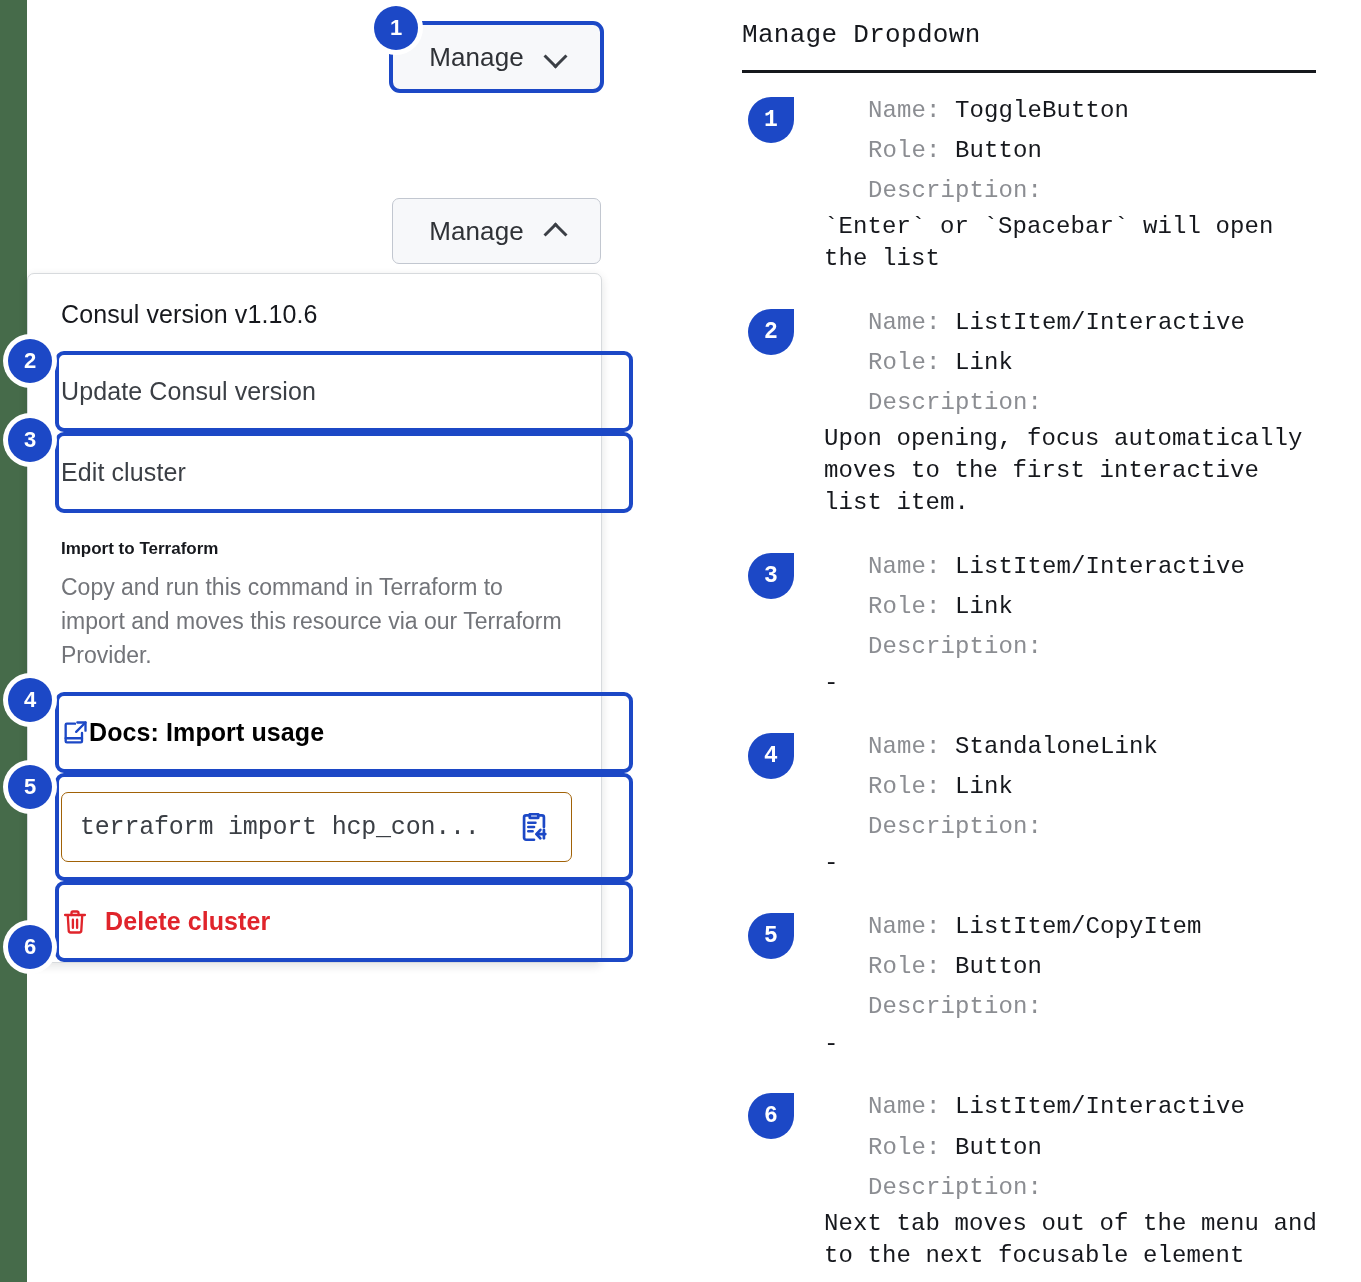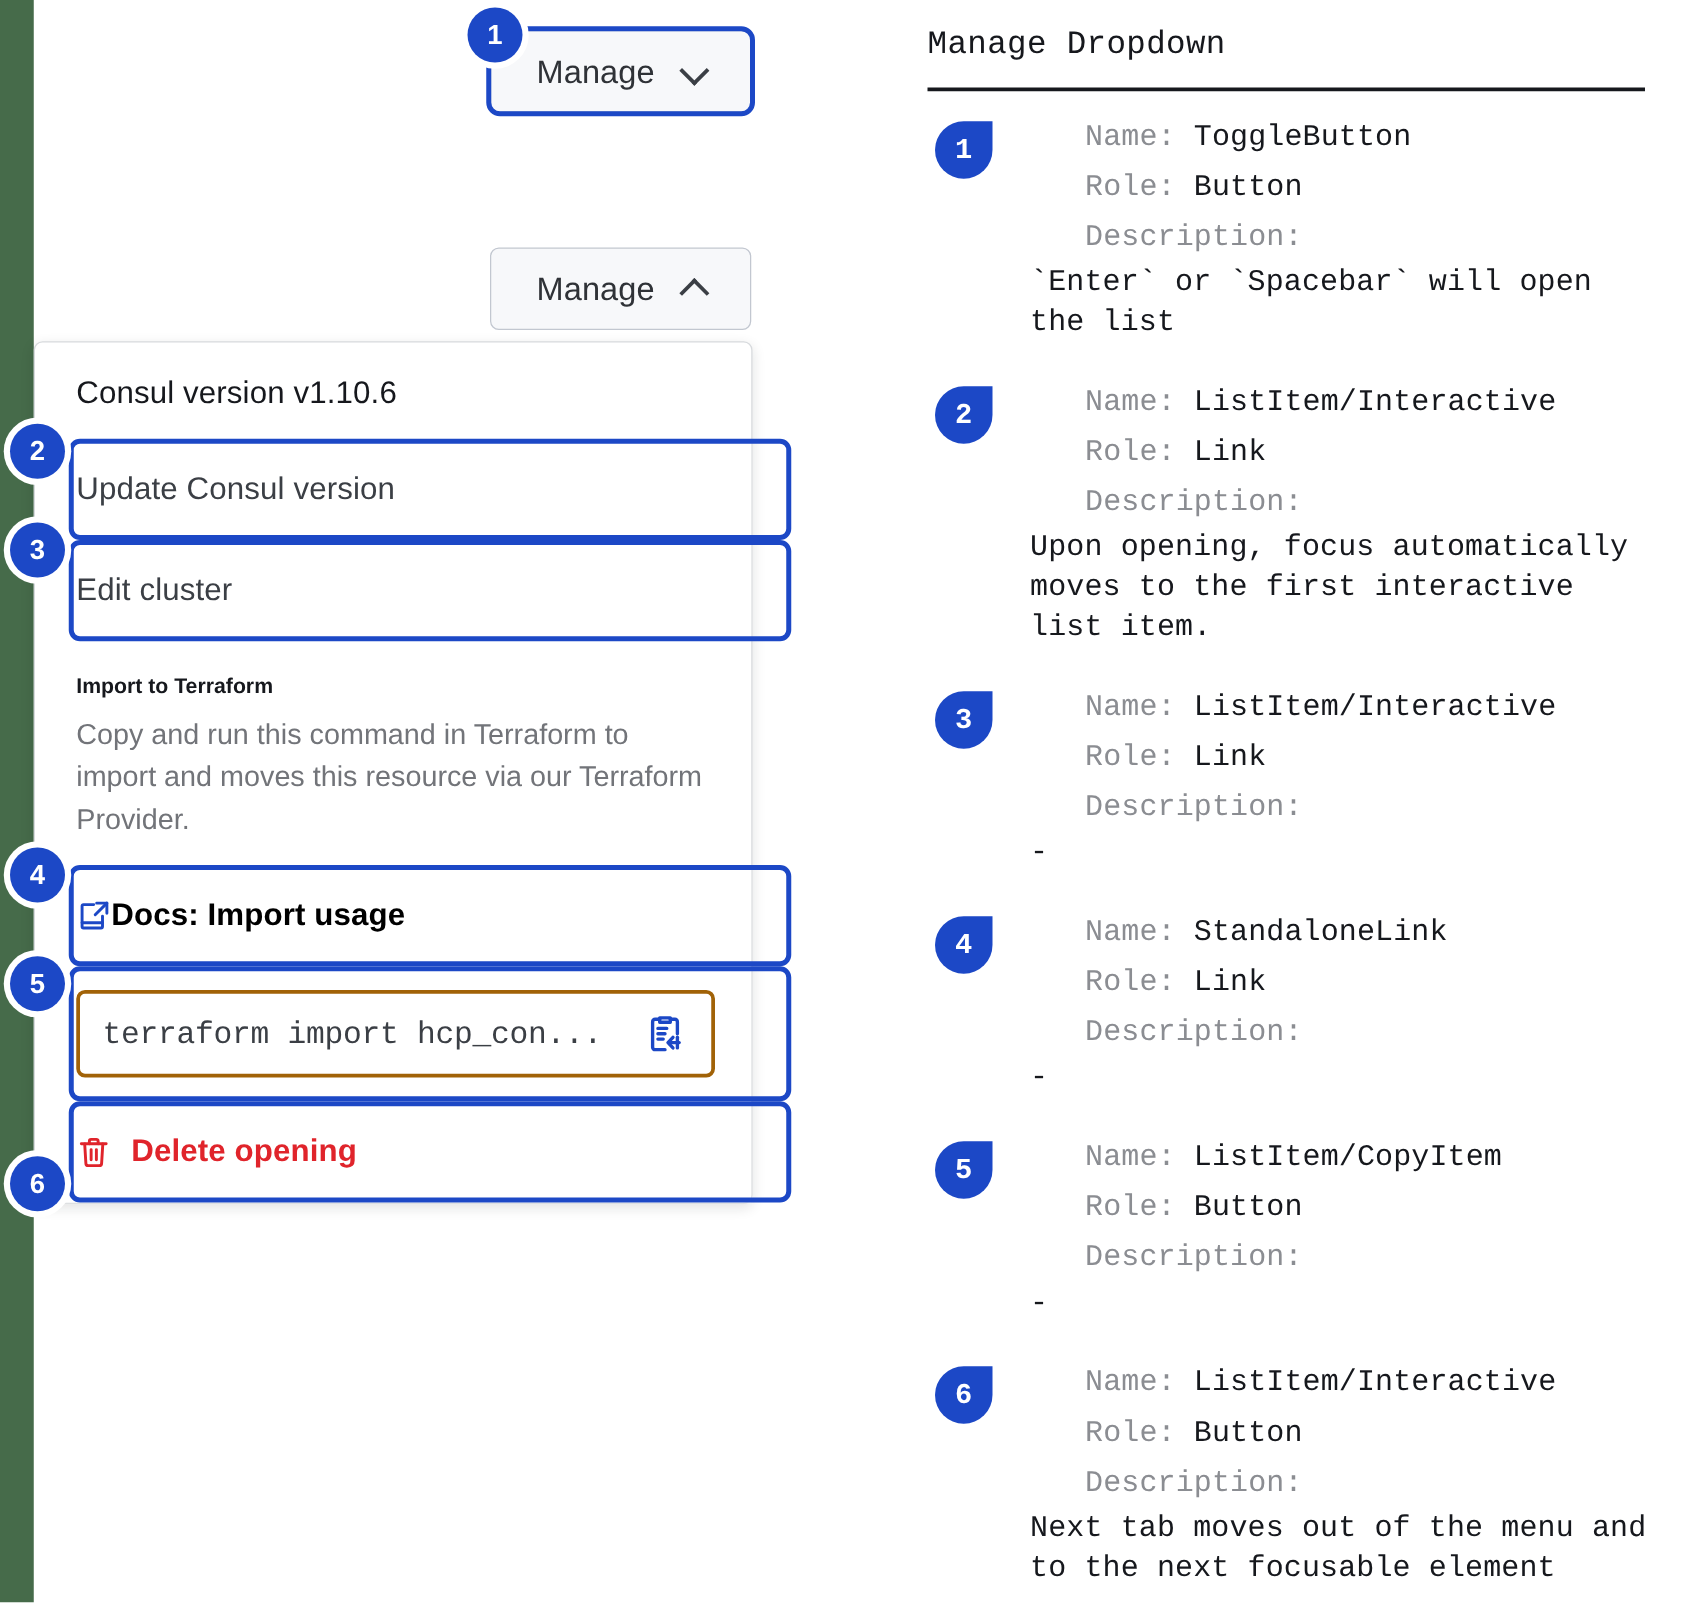--- a/index.html
+++ b/index.html
@@ -160,21 +160,21 @@
 
   
   .copy-row {
     padding: 19px 29px 19px 33px;
     background: #fff;
   }
   .copy-box {
     display: flex;
     align-items: center;
     justify-content: space-between;
-    border: 3px solid #a16207;
+    border: 1px solid #a16207;
     border-radius: 7px;
     background: #fff;
     height: 70px;
     padding: 0 20px 0 18px;
   }
   .copy-text {
     font-family: "Liberation Mono", monospace;
     font-size: 25px;
     color: #3b3f45;
     letter-spacing: -.2px;
@@ -340,21 +340,21 @@
     <div class="focus-ring">
       <div class="dd-item danger">
         <span>
           <svg width="28" height="28" viewBox="0 0 24 24" fill="none" stroke="#e0242b" stroke-width="2" stroke-linecap="round" stroke-linejoin="round">
             <path d="M3.5 6h17"></path>
             <path d="M9 6V4.2A1.2 1.2 0 0 1 10.2 3h3.6A1.2 1.2 0 0 1 15 4.2V6"></path>
             <path d="M5.8 6.2l.8 13.1A1.7 1.7 0 0 0 8.3 21h7.4a1.7 1.7 0 0 0 1.7-1.7l.8-13.1"></path>
             <path d="M10.2 10v7M13.8 10v7"></path>
           </svg>
         </span>
-        <span>Delete opening</span>
+        <span>Delete cluster</span>
       </div>
     </div>
 
   </div>
 
   <div class="badge-circle" style="left:8px; top:339px;">2</div>
   <div class="badge-circle" style="left:8px; top:418px;">3</div>
   <div class="badge-circle" style="left:8px; top:678px;">4</div>
   <div class="badge-circle" style="left:8px; top:765px;">5</div>
   <div class="badge-circle" style="left:8px; top:925px;">6</div>

